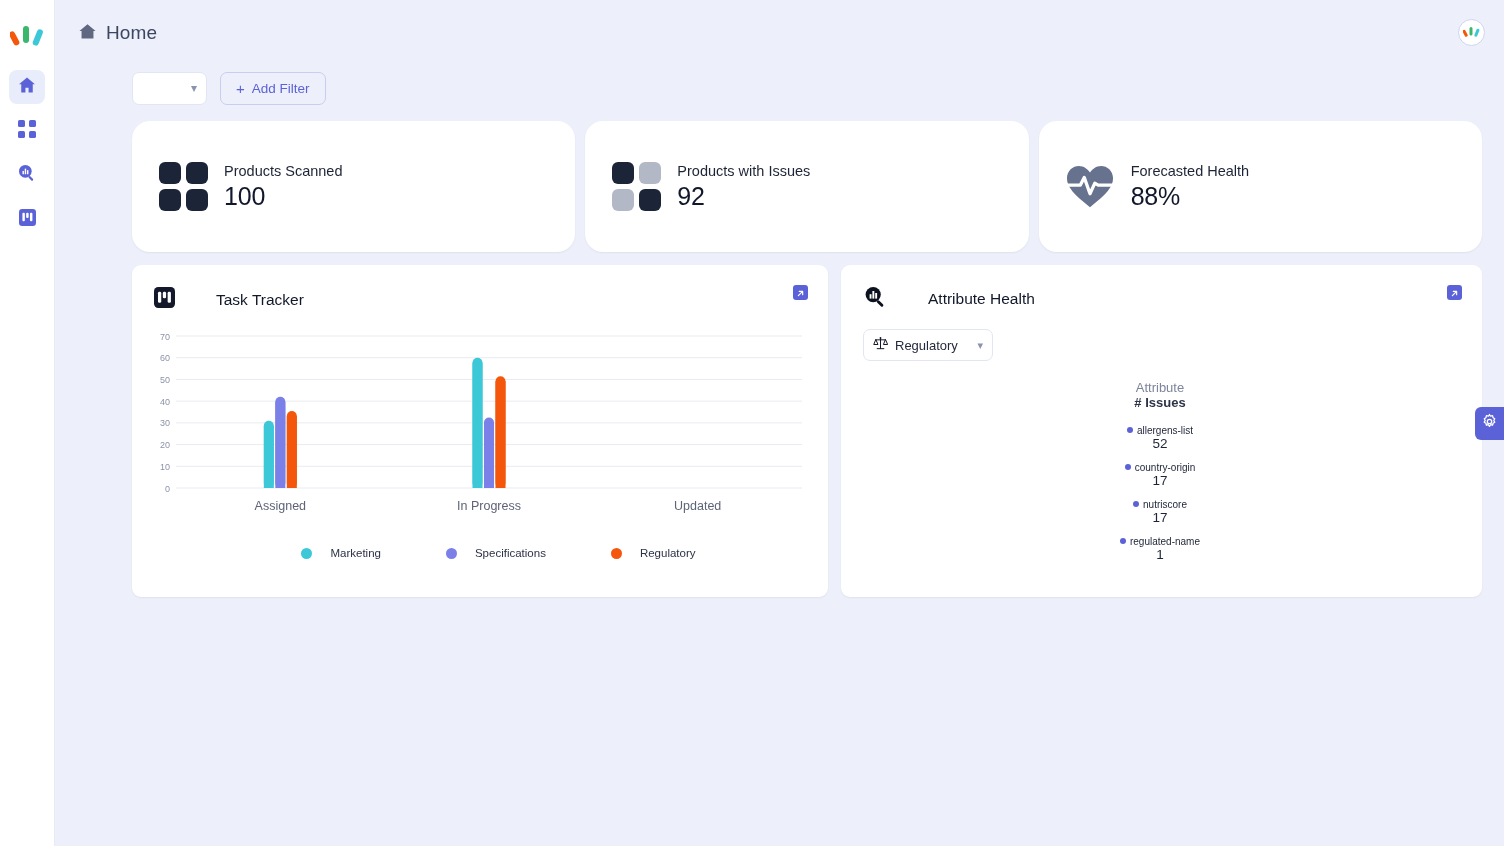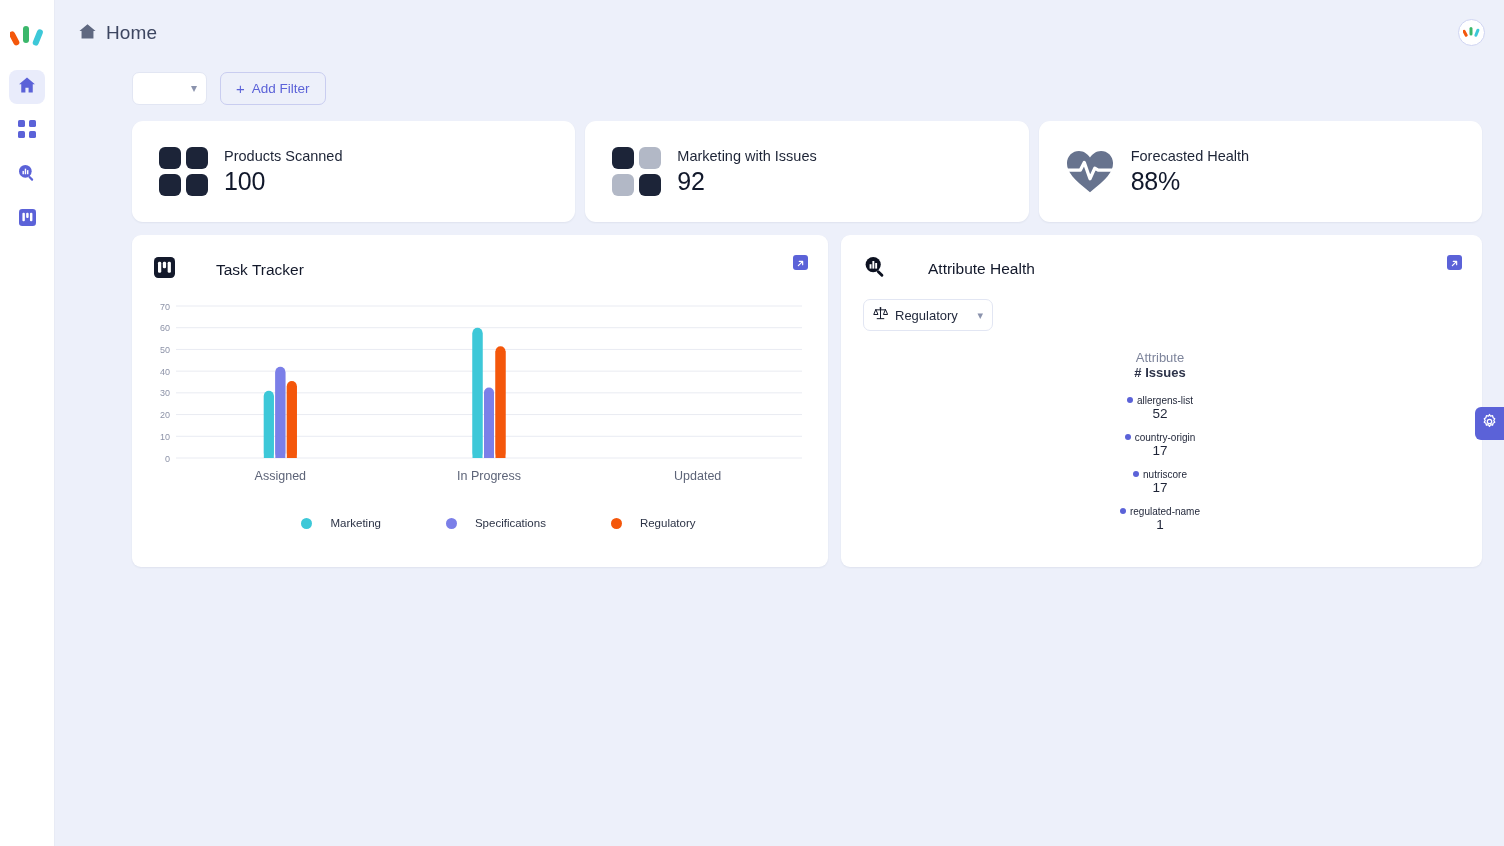--- a/index.html
+++ b/index.html
@@ -54,21 +54,21 @@
     height: 33px; padding: 0 15px; background: transparent;
     border: 1px solid #c9cdf0; border-radius: 7px; color: #5b62d8;
     font-size: 13.5px; display: flex; align-items: center; gap: 7px;
     cursor: pointer; font-family: inherit;
   }
   .add-filter-btn .plus { font-size: 15px; font-weight: 400; line-height: 1; }
 
   
   .kpi-row { display: flex; gap: 10px; padding: 11px 22px 0 77px; }
   .kpi-card {
-    flex: 1 1 0; height: 101px; background: #fff; border-radius: 11px;
+    flex: 1 1 0; height: 131px; background: #fff; border-radius: 18px;
     box-shadow: 0 1px 2px rgba(40,50,90,.07);
     display: flex; align-items: center; padding: 0 22px 0 27px; gap: 17px;
     position: relative; overflow: hidden;
   }
   .kpi-icon { flex: 0 0 auto; width: 48px; height: 48px; display: flex; align-items: center; justify-content: center; }
   .kpi-text { display: flex; flex-direction: column; gap: 3px; }
   .kpi-label { font-size: 14.5px; color: #1d2436; }
   .kpi-value { font-size: 25px; color: #11182b; font-weight: 400; letter-spacing: -.2px; }
 
   .sq-grid { display: grid; grid-template-columns: 22px 22px; grid-gap: 5px; }
@@ -238,21 +238,21 @@
       <div class="kpi-card">
         <div class="kpi-icon">
           <div class="sq-grid">
             <div class="sq"></div>
               <div class="sq muted"></div>
             <div class="sq muted"></div>
               <div class="sq"></div>
           </div>
         </div>
         <div class="kpi-text">
-          <span class="kpi-label">Marketing with Issues</span>
+          <span class="kpi-label">Products with Issues</span>
           <span class="kpi-value">92</span>
         </div>
       </div>
 
 
       <div class="kpi-card">
         <div class="kpi-icon">
           <svg width="50" height="46" viewBox="0 0 50 46">
             <path d="M25 44 C8 31 1 23 1 14 C1 6 7 1 13.5 1 C18.5 1 22.5 4 25 8 C27.5 4 31.5 1 36.5 1 C43 1 49 6 49 14 C49 23 42 31 25 44Z" fill="#67738e"></path>
             <path d="M1 21 H15 L19 13 L25 30 L30 19 L33.5 21 H49" stroke="#fff" stroke-width="3.4" fill="none" stroke-linejoin="round" stroke-linecap="round"></path>

